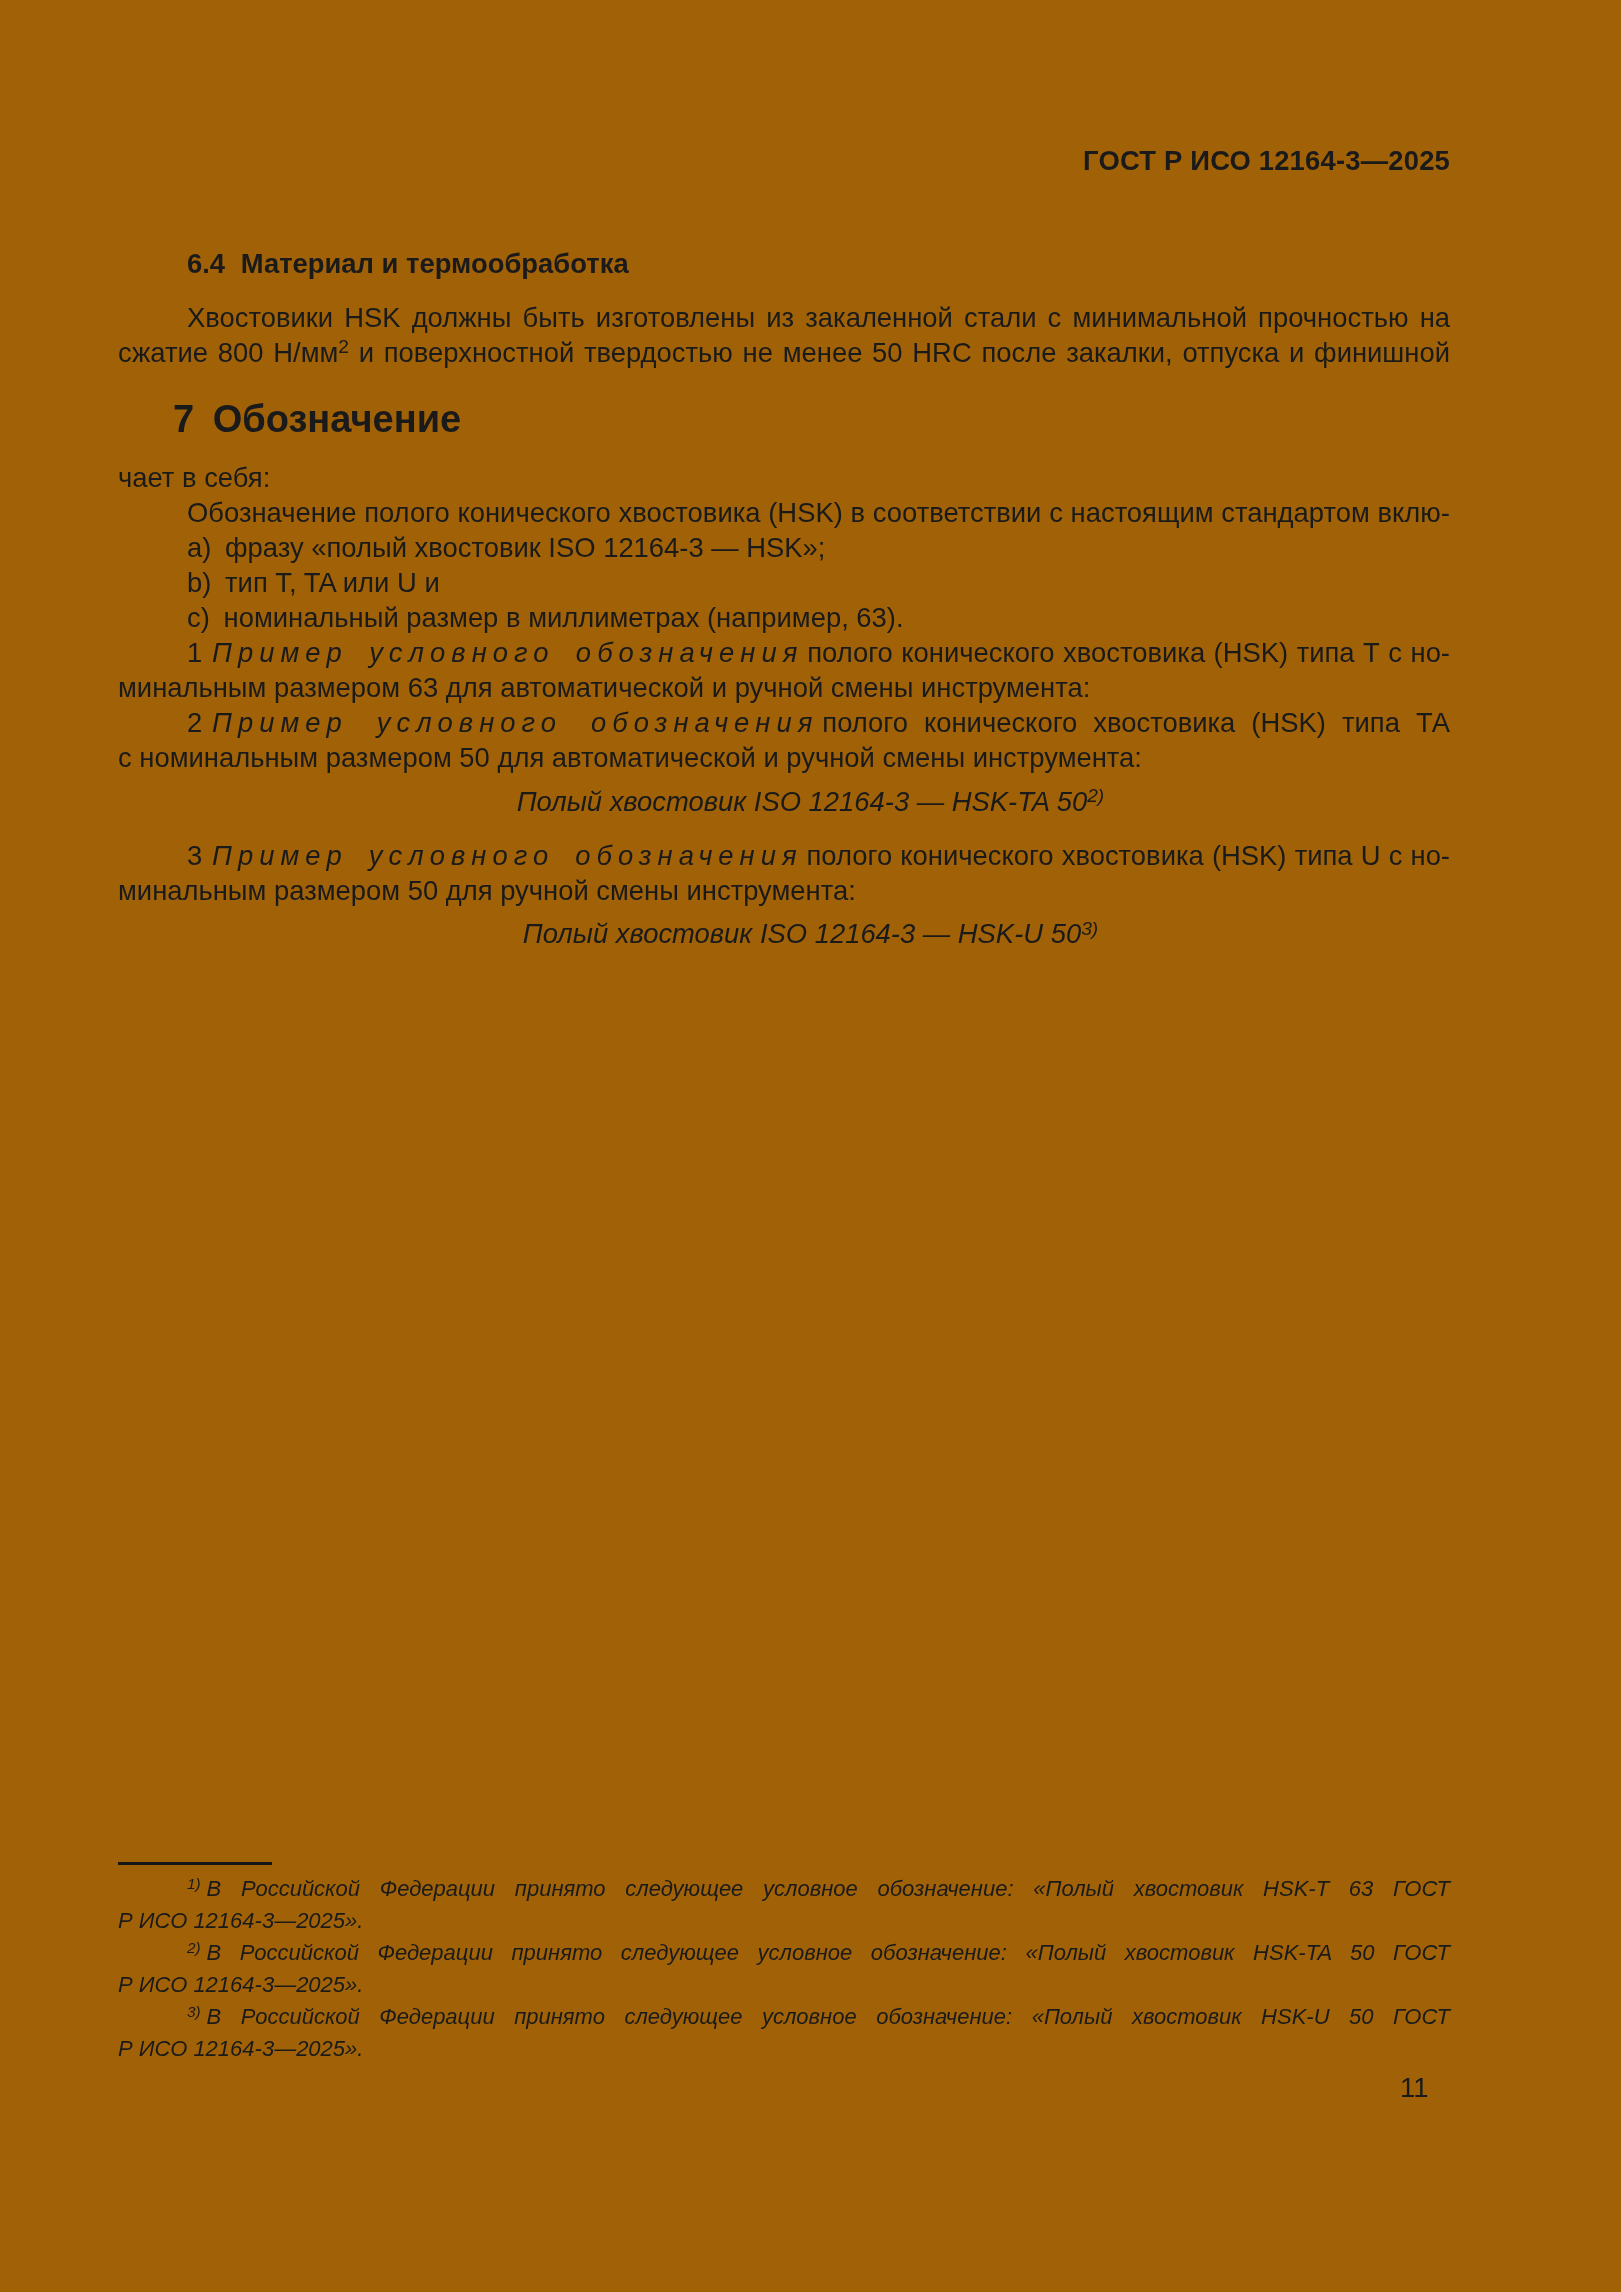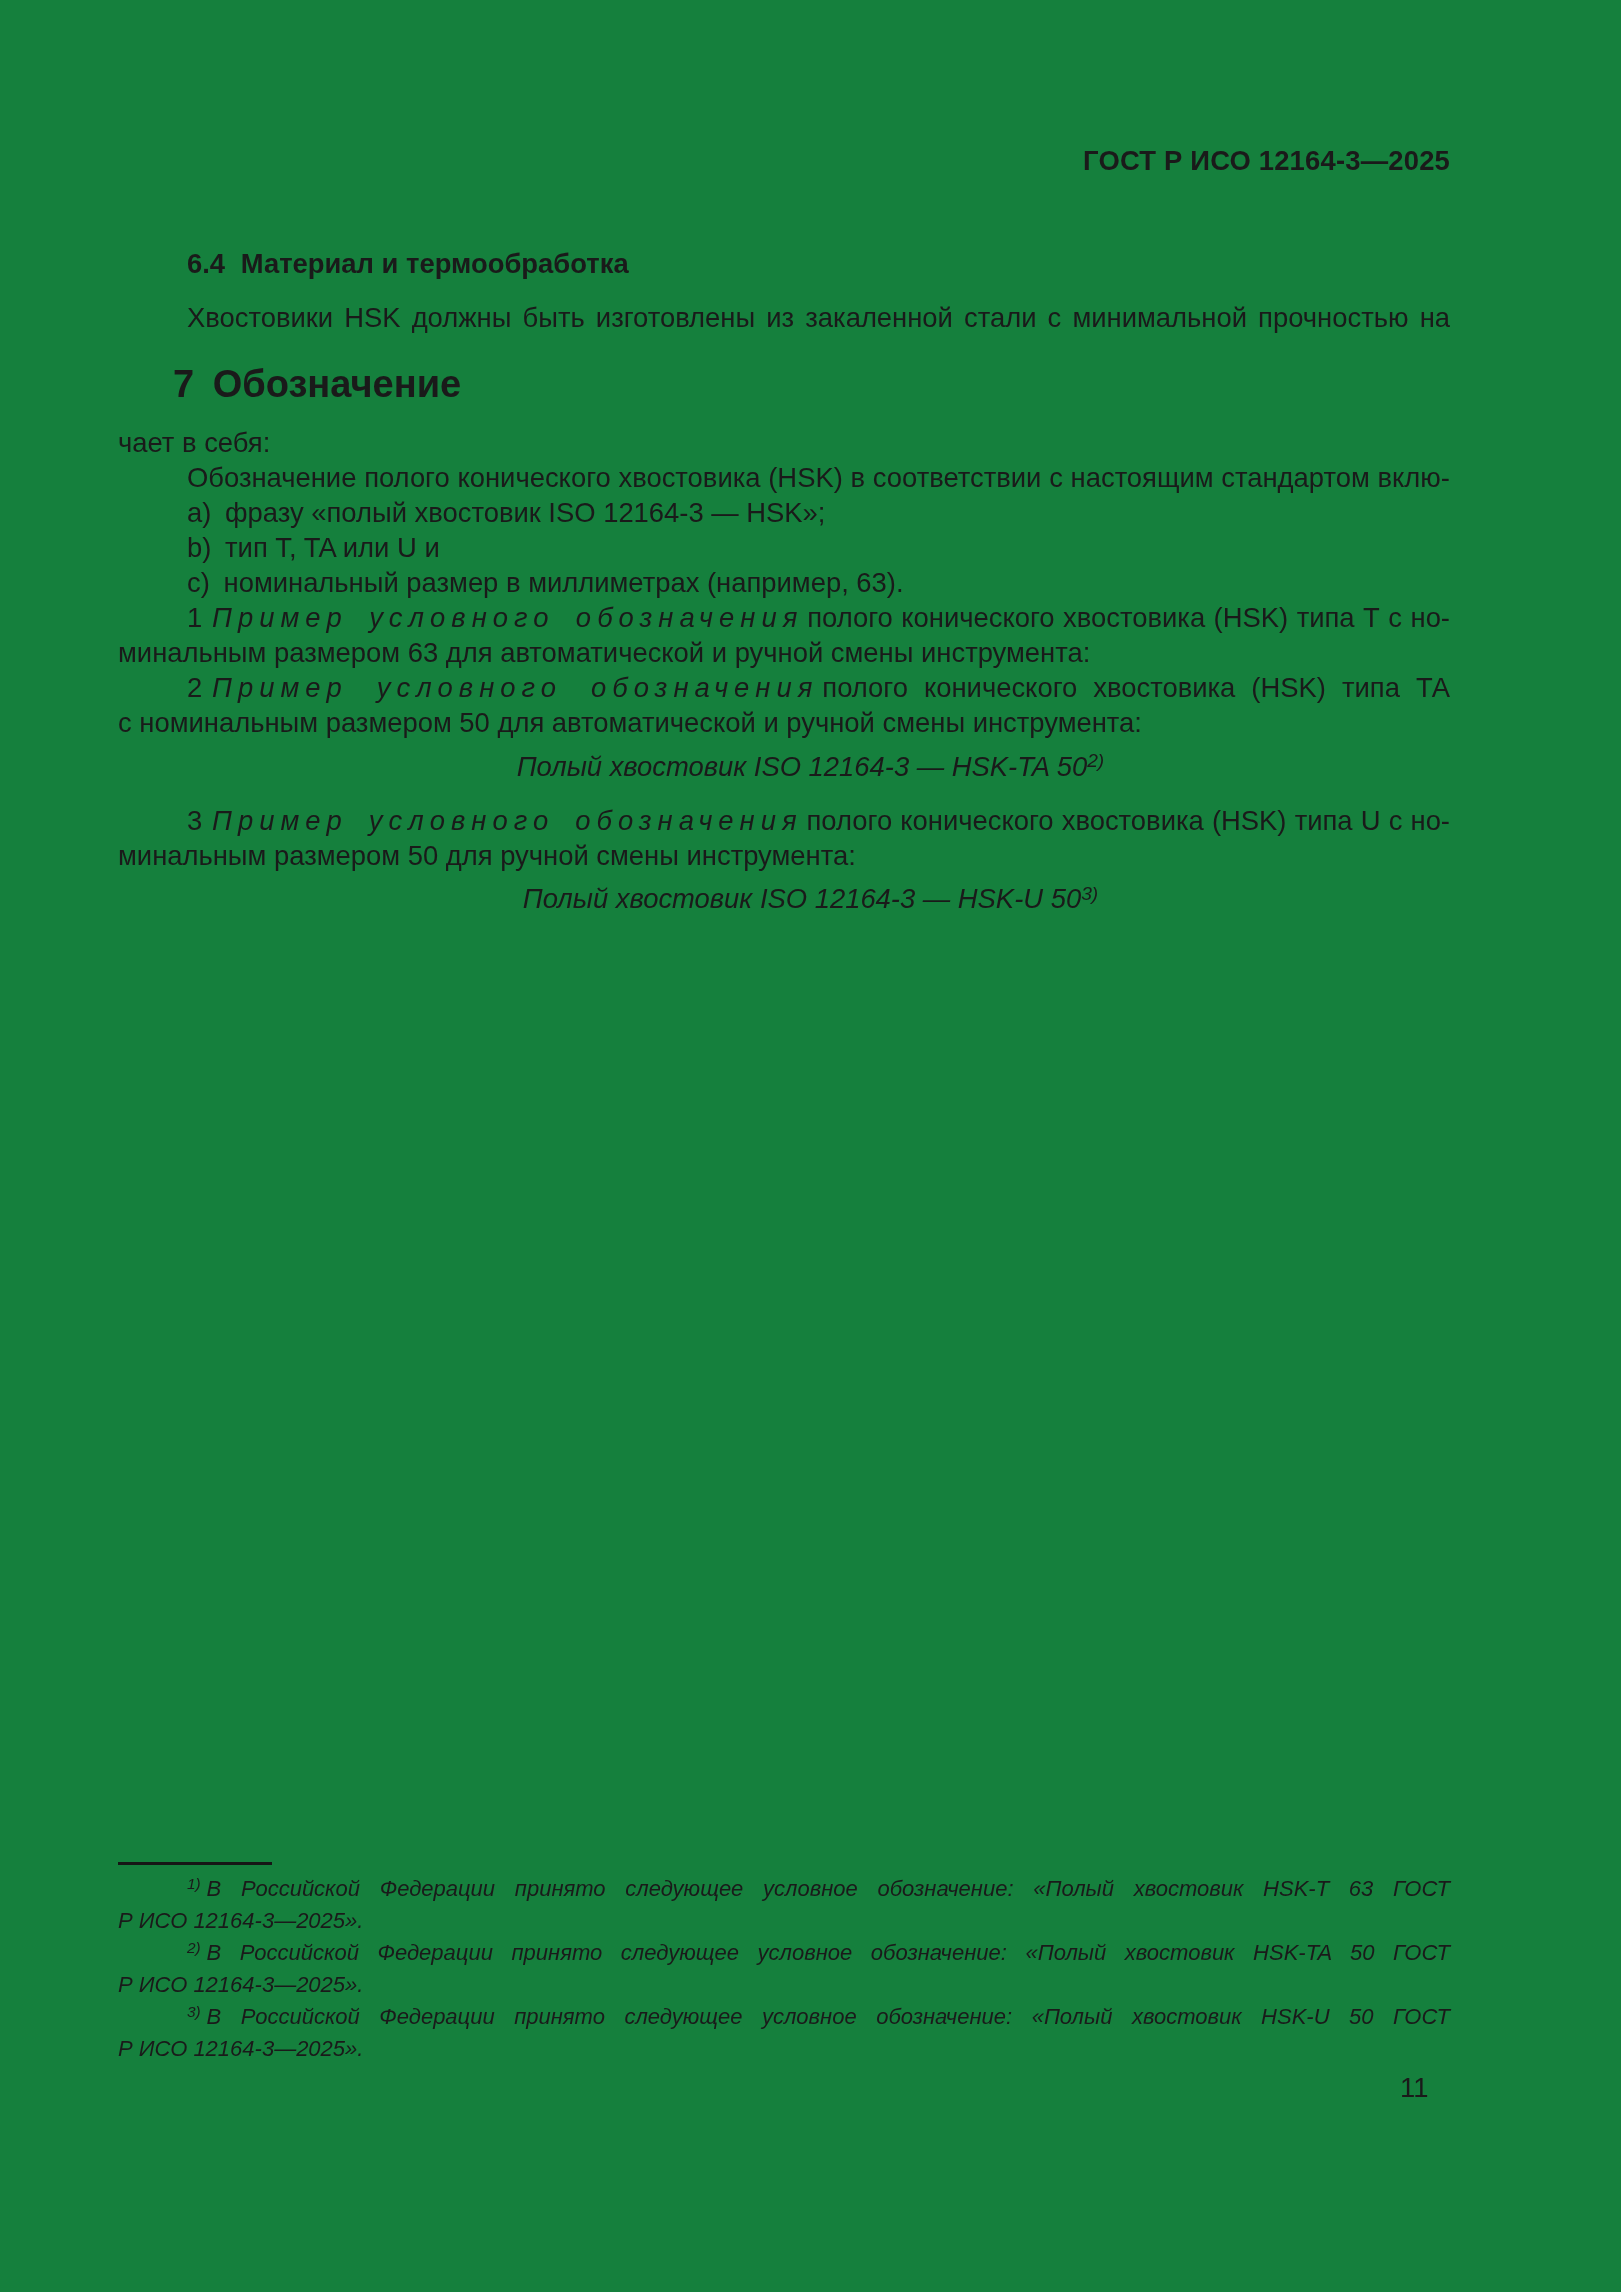--- a/index.html
+++ b/index.html
@@ -5,21 +5,21 @@
   html, body {
     margin: 0;
     padding: 0;
     background: #ffffff;
   }
   .page {
     position: relative;
     width: 1621px;
     height: 2293px;
     margin: 0 auto;
-    background: #15803d;
+    background: #a16207;
     color: #1a1a1a;
     font-family: "Liberation Sans", "DejaVu Sans", sans-serif;
     font-size: 27.4px;
     line-height: 35px;
     box-sizing: border-box;
     padding: 0 171px 189px 118px;
     display: flex;
     flex-direction: column;
     overflow: hidden;
   }
@@ -106,20 +106,21 @@
 <div class="page">
 
   <div class="running-header">ГОСТ Р ИСО 12164-3—2025</div>
 
   <div class="h-sub">
     <span class="h-num">6.4</span><span>Материал и термообработка</span>
   </div>
 
   <div class="para para-gap">
     <div class="line indent jl">Хвостовики HSK должны быть изготовлены из закаленной стали с минимальной прочностью на</div>
+    <div class="line jl"><span>сжатие 800 Н/мм</span><span class="sup">2</span><span> и поверхностной твердостью не менее 50 HRC после закалки, отпуска и финишной</span></div>
   </div>
 
   <div class="h-main">
     <span class="h-num">7</span><span>Обозначение</span>
   </div>
 
   <div class="para intro-gap">
     <div class="line">чает в себя:</div>
     <div class="line indent jl">Обозначение полого конического хвостовика (HSK) в соответствии с настоящим стандартом вклю-</div>
     <div class="line indent"><span class="list-marker">a)</span><span>фразу «полый хвостовик ISO 12164-3 — HSK»;</span></div>

